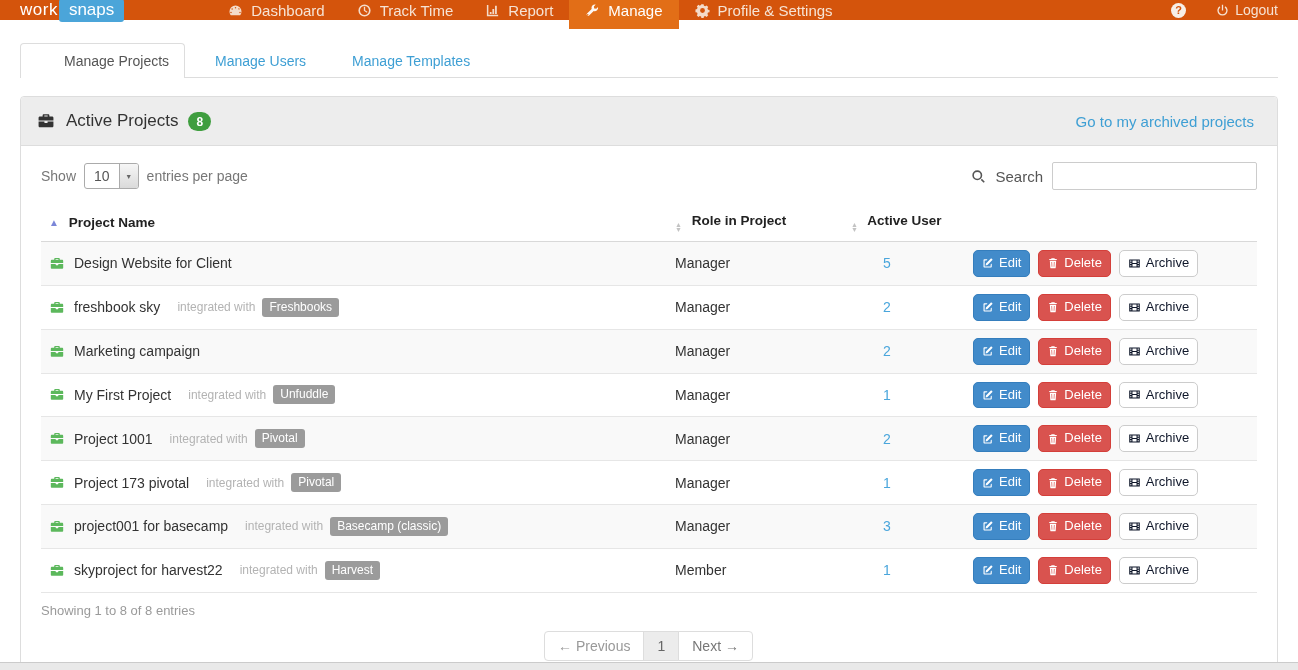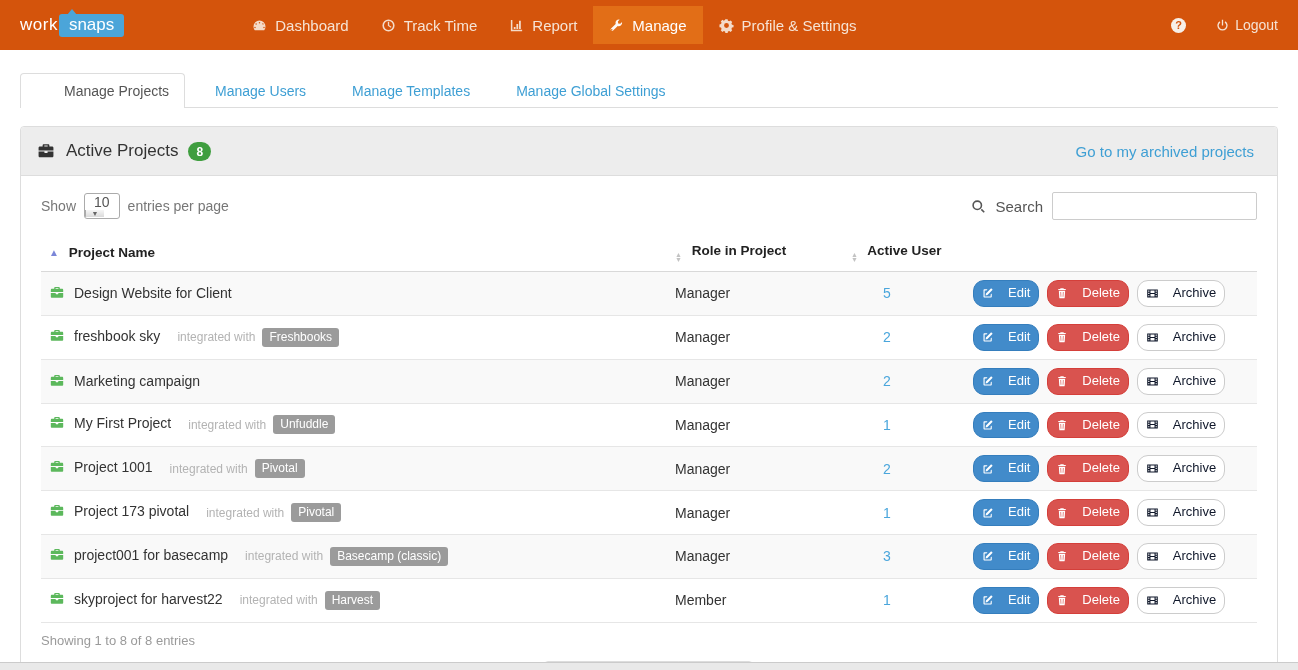--- a/index.html
+++ b/index.html
@@ -5,21 +5,21 @@
   * { box-sizing: border-box; margin: 0; padding: 0; }
   html,body { width:1298px; height:670px; overflow:hidden; }
   body {
     font-family: "Liberation Sans", "DejaVu Sans", sans-serif;
     background:#fff; color:#333; position:relative;
   }
   a { text-decoration:none; cursor:pointer; }
   svg { display:block; }
 
   
-  .navbar { height:50px; background:#D4540C; display:flex; align-items:center;gap:24px; }
+  .navbar { height:20px; background:#D4540C; display:flex; align-items:center; }
   .logo { margin-left:20px; font-size:17px; display:flex; align-items:center; cursor:pointer; }
   .logo-work { color:#fff; letter-spacing:.5px; }
   .logo-snaps { background:#4BA5D9; color:#fff; border-radius:3px; padding:1px 10px 2px; margin-left:1px; position:relative; }
   .logo-snaps:before { content:""; position:absolute; top:-5px; left:8px;
     border-left:5px solid transparent; border-right:5px solid transparent; border-bottom:6px solid #4BA5D9; }
   .nav-items { display:flex; margin-left:88px; height:38px; }
   .nav-item { display:flex; align-items:center; gap:8px; padding:0 16px; font-size:15px; color:#F6E3D4; }
   .nav-item.active { background:#E26E17; color:#fff; }
   .nav-item .ico { opacity:.95; }
   .nav-right { margin-left:auto; display:flex; align-items:center; gap:30px; margin-right:20px; }
@@ -39,48 +39,48 @@
     border-bottom:1px solid #ddd; border-radius:4px 4px 0 0; }
   .panel-title { font-size:17px; color:#333; margin-left:10px; }
   .count-badge { background:#3F9E3F; color:#fff; border-radius:10px; padding:3px 8px 2px;
     font-size:12px; font-weight:bold; margin-left:10px; }
   .archived-link { margin-left:auto; color:#3E9FD4; font-size:15px; margin-right:8px; }
   .panel-body { padding:16px 20px 28px; }
 
   
   .controls { display:flex; align-items:center; font-size:14px; color:#777; }
   .page-size { display:inline-flex; border:1px solid #ABABAB; border-radius:3px; overflow:hidden;
-    margin:0 8px; height:26px; cursor:pointer; background:#fff;flex-direction:column; }
+    margin:0 8px; height:26px; cursor:pointer; background:#fff; }
   .ps-value { padding:0 9px; color:#555; font-size:14px; display:flex; align-items:center; }
   .ps-caret { width:19px; background:linear-gradient(#F6F6F6,#DADADA); border-left:1px solid #ABABAB;
     display:flex; align-items:center; justify-content:center; font-size:7px; color:#666; }
   .search-group { margin-left:auto; display:flex; align-items:center; gap:9px; color:#555; font-size:15px;justify-content:space-between; }
   .search-input { width:205px; height:28px; border:1px solid #ccc; border-radius:2px; padding:0 6px; font-size:14px; }
 
   
   table { width:100%; border-collapse:collapse; margin-top:14px; }
   th { text-align:left; font-size:13.5px; color:#222; padding:9px 8px; cursor:pointer; white-space:nowrap; }
   thead tr { border-bottom:1px solid #d9d9d9; }
   td { padding:8px 8px; font-size:14px; color:#333; vertical-align:middle; }
   tbody tr { border-bottom:1px solid #E6E6E6; }
   tbody tr.striped { background:#F9F9F9; }
   .col-role { width:176px; } .col-users { width:122px; } .col-actions { width:292px; }
   .sort-asc { color:#7B86D8; font-size:10px; margin-right:6px; vertical-align:1px; }
   .sort-both { display:inline-flex; flex-direction:column; font-size:7px; line-height:5px;
     color:#C3C3C3; margin-right:6px; vertical-align:-2px; }
-  .cell-name { display:flex; align-items:flex-start; }
+  .cell-name { display:flex; align-items:center; }
   .proj-icon { color:#5CB85C; margin-right:9px; flex:none; }
   .proj-name { color:#333; }
   .integ { margin-left:17px; display:inline-flex; align-items:center; gap:7px; }
   .integ-label { color:#B3B3B3; font-size:12px; }
   .integ-badge { background:#9B9B9B; color:#fff; font-size:12px; padding:2px 7px 3px; border-radius:3px; }
   .cell-users a { color:#4AA6DC; }
   .cell-users { padding-left:40px; }
-  .btn { display:inline-flex; align-items:center; gap:14px; font-size:13px; padding:3px 8px;
-    border-radius:11px; border:1px solid; line-height:1.45; vertical-align:middle; }
+  .btn { display:inline-flex; align-items:center; gap:5px; font-size:13px; padding:3px 8px;
+    border-radius:5px; border:1px solid; line-height:1.45; vertical-align:middle; }
   .btn-edit { background:#428BCA; border-color:#357EBD; color:#fff; }
   .btn-delete { background:#D9534F; border-color:#D43F3A; color:#fff; margin-left:4px; }
   .btn-archive { background:#fff; border-color:#CCC; color:#0f172a; margin-left:4px; }
 
   
   .showing-text { color:#9A9A9A; font-size:13px; margin-top:10px; }
   .pagination { display:flex; justify-content:center; margin-top:13px; }
   .page-btn { border:1px solid #DDD; padding:6px 13px; font-size:14px; color:#777;
     margin-left:-1px; background:#fff; cursor:pointer; }
   .page-btn.prev { color:#999; border-radius:4px 0 0 4px; }
@@ -150,21 +150,20 @@
       </span>
       <span>Logout</span>
     </a>
   </div>
 </header>
 
 <div class="tabs">
   <a class="tab active">Manage Projects</a>
   <a class="tab">Manage Users</a>
   <a class="tab">Manage Templates</a>
-  <a class="tab">Manage Global Settings</a>
 </div>
 
 <section class="panel">
   <div class="panel-heading">
     <span>
       <svg width="20" height="18" viewBox="0 0 16 16" fill="#333">
           <path d="M6 2.1h4c.6 0 1 .4 1 1v.9h2.4c.7 0 1.2.5 1.2 1.2v2.3H1.4V5.2c0-.7.5-1.2 1.2-1.2H5v-.9c0-.6.4-1 1-1zm.5 1.1v.8h3v-.8h-3zM1.4 8.4h5.2v.9c0 .3.2.5.5.5h1.8c.3 0 .5-.2.5-.5v-.9h5.2v4c0 .7-.5 1.2-1.2 1.2H2.6c-.7 0-1.2-.5-1.2-1.2v-4z"></path>
         </svg>
     </span>
     <span class="panel-title">Active Projects</span>

